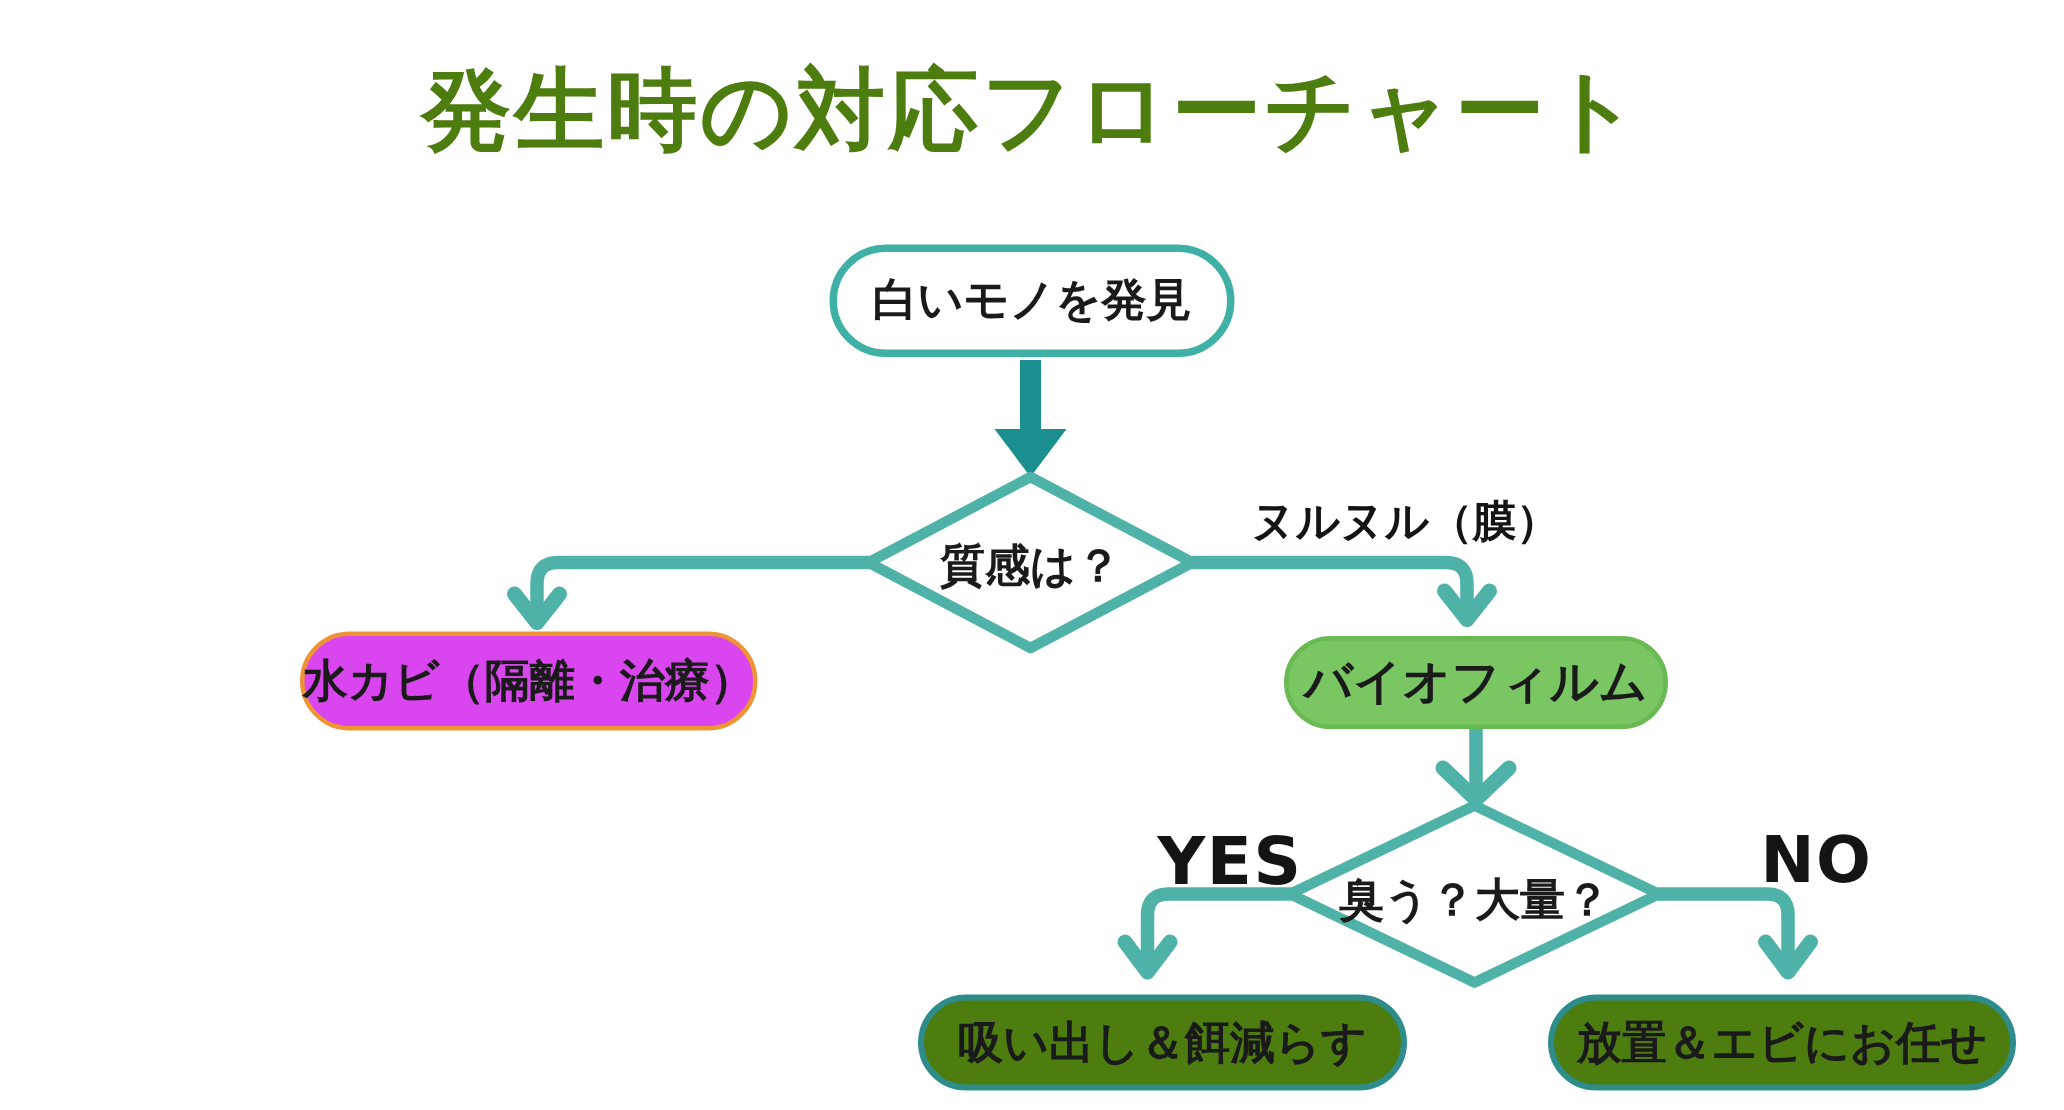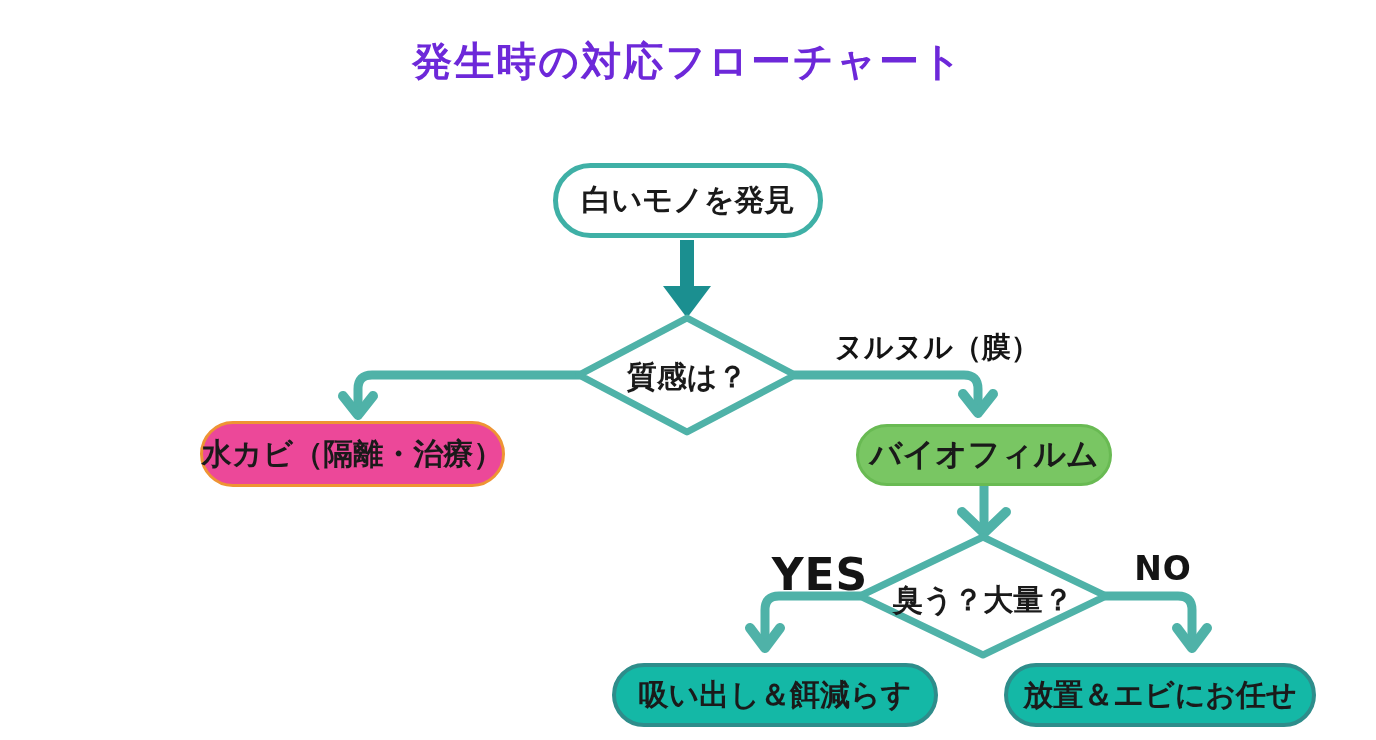--- a/index.html
+++ b/index.html
@@ -6,22 +6,22 @@
   .canvas{
     position:relative;
     width:1376px;height:740px;
     background:#ffffff;
     overflow:hidden;
     font-family:"DejaVu Sans","Liberation Sans",sans-serif;
   }
   .title{
     position:absolute;left:0;right:0;top:34px;
     text-align:center;
-    font-size:40px;font-weight:900;
-    color:#6d28d9;
+    font-size:60px;font-weight:900;
+    color:#4d7c0f;
     letter-spacing:2px;
     margin:0;
   }
   .connectors{position:absolute;left:0;top:0;width:1376px;height:740px;}
   .line{stroke:#4fb2a8;stroke-width:9;fill:none;stroke-linecap:round;stroke-linejoin:round;}
   .wing{stroke:#4fb2a8;stroke-width:10;fill:none;stroke-linecap:round;stroke-linejoin:round;}
   .diamond{fill:#ffffff;stroke:#4fb2a8;stroke-width:7;stroke-linejoin:round;}
   .thick-arrow{fill:#1b8f90;}
   .node{
     position:absolute;
@@ -31,51 +31,51 @@
     text-align:left;
     white-space:nowrap;
   }
   .node-start{
     left:553px;top:163px;width:270px;height:75px;
     background:#ffffff;border:5px solid #3fb0a6;border-radius:38px;
     font-size:30px;
   }
   .node-mold{
     left:200px;top:421px;width:305px;height:66px;
-    background:#ec4899;border:3px solid #ee9434;border-radius:33px;
+    background:#d946ef;border:3px solid #ee9434;border-radius:33px;
     font-size:30px;
   }
   .node-biofilm{
     left:856px;top:424px;width:256px;height:62px;
     background:#79c663;border:3px solid #69ba53;border-radius:31px;
     font-size:32px;
   }
   .node-result{
-    background:#14b8a6;border:4px solid #2e8d8b;border-radius:32px;
+    background:#4d7c0f;border:4px solid #2e8d8b;border-radius:32px;
     font-size:30px;
   }
   .node-suction{left:612px;top:663px;width:326px;height:64px;}
-  .node-leave{left:1004px;top:663px;width:312px;height:64px;font-family:Liberation Serif, serif;}
+  .node-leave{left:1032px;top:663px;width:312px;height:64px;font-family:Liberation Serif, serif;}
   .diamond-label{
     position:absolute;
     display:flex;align-items:center;justify-content:center;
     font-weight:700;color:#1a1a1a;font-size:30px;
     text-align:center;white-space:nowrap;
   }
   .dlabel-1{left:587px;top:352px;width:200px;height:50px;}
   .dlabel-2{left:858px;top:575px;width:250px;height:50px;}
   .edge-label{
     position:absolute;
     font-weight:700;color:#141414;
     text-align:center;white-space:nowrap;
   }
   .el-fluffy{left:347px;top:328px;width:240px;font-size:29px;}
   .el-slimy{left:817px;top:328px;width:240px;font-size:29px;}
   .el-yes{left:770px;top:549px;width:100px;font-size:44px;letter-spacing:1px;}
-  .el-no{left:1113px;top:549px;width:100px;font-size:33px;letter-spacing:1px;}
+  .el-no{left:1161px;top:549px;width:100px;font-size:43px;letter-spacing:1px;}
 </style>
 </head>
 <body>
 
 <div class="canvas">
 
   <h1 class="title">発生時の対応フローチャート</h1>
 
   <svg class="connectors" viewBox="0 0 1376 740" xmlns="http://www.w3.org/2000/svg">
 

